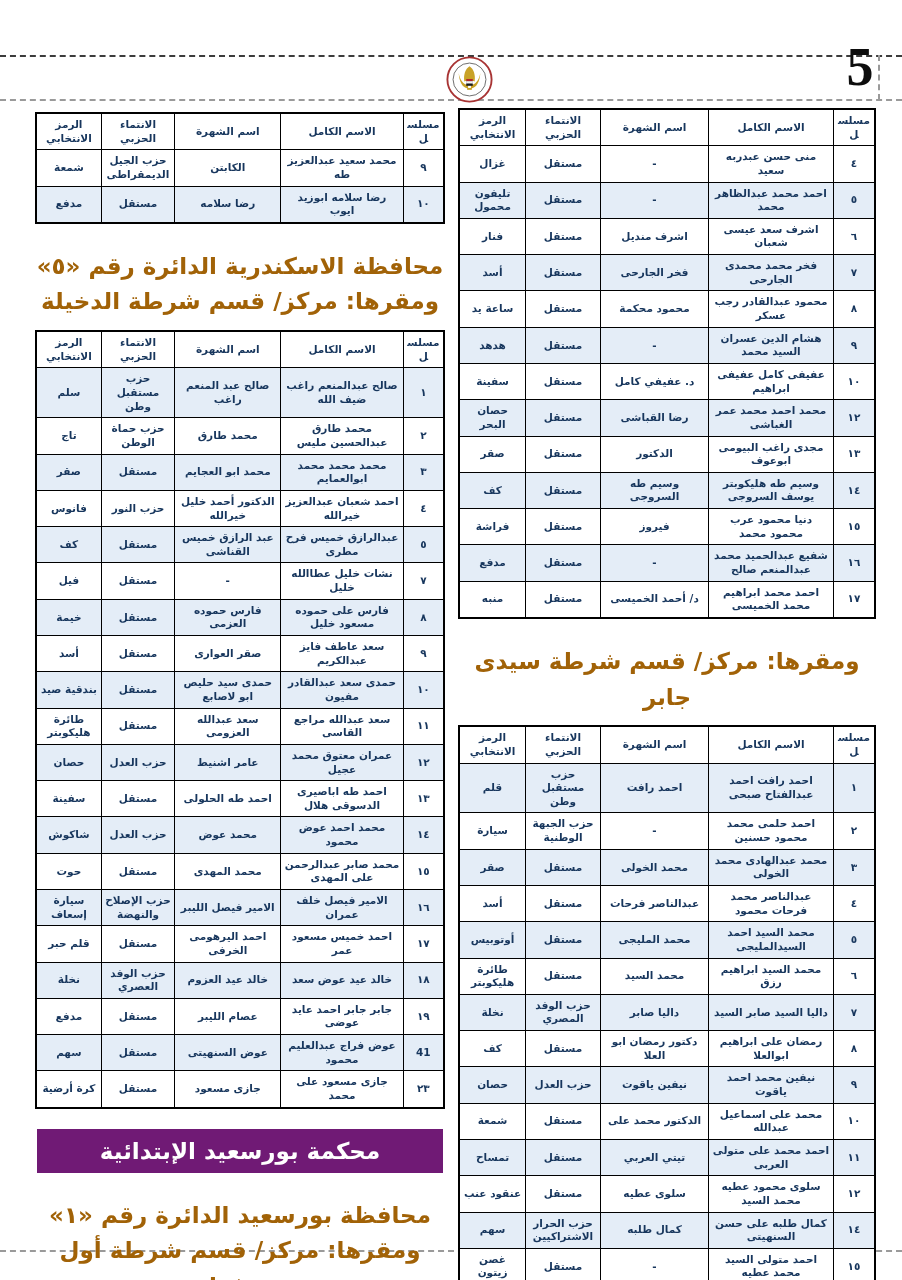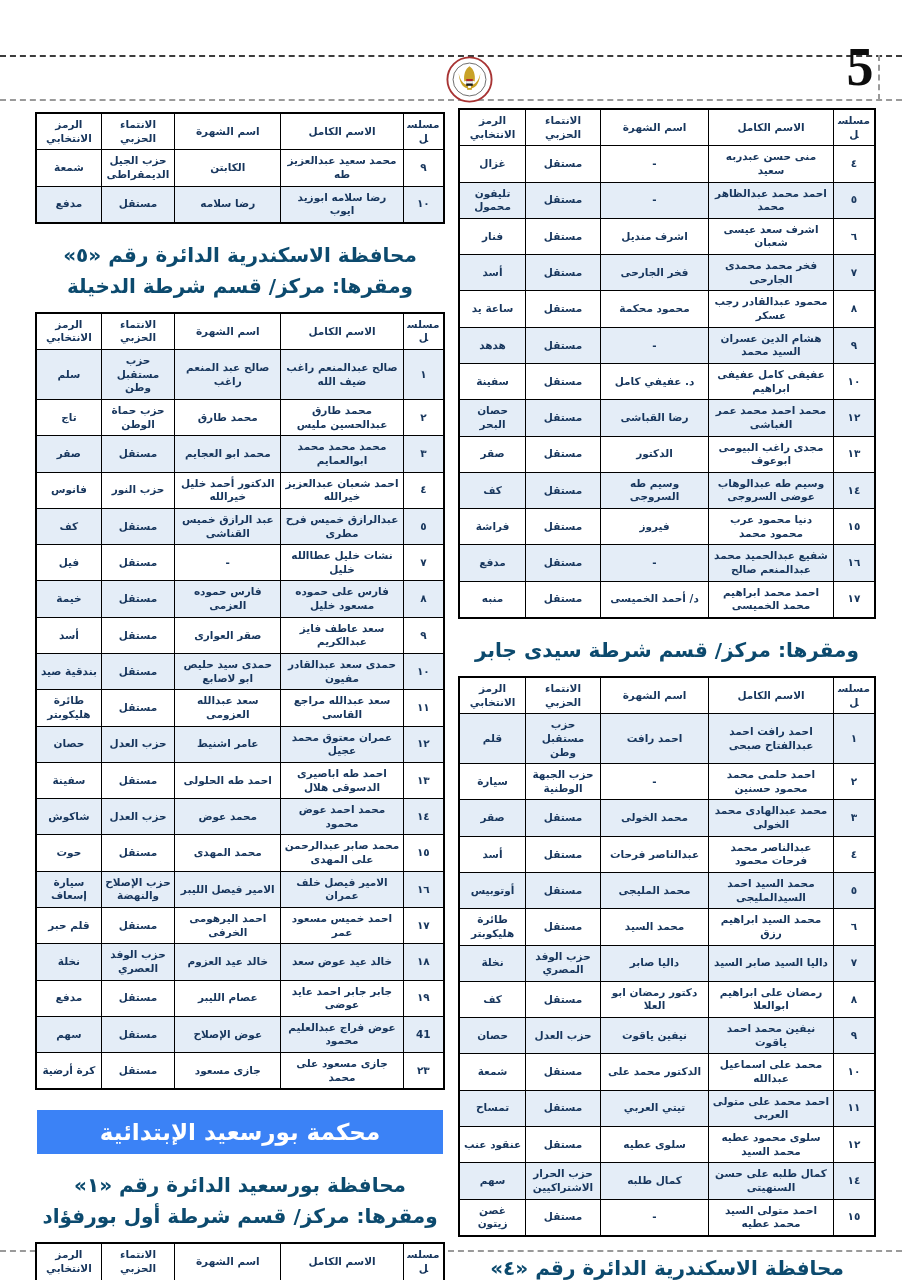--- a/index.html
+++ b/index.html
@@ -26,22 +26,22 @@
   }
   table.ctable th, table.ctable td{
     border:1.6px solid #000; text-align:center; vertical-align:middle;
     font-size:10.5px; font-weight:bold; color:var(--navy);
     padding:4px 3px; line-height:1.3; word-wrap:break-word;
   }
   table.ctable th{background:#ffffff;}
   table.phase-odd  tbody tr:nth-child(odd)  td{background:var(--shade);}
   table.phase-even tbody tr:nth-child(even) td{background:var(--shade);}
   .sec-heading{
-    direction:rtl; text-align:center; font-weight:bold; font-size:20px;
-    color:#0c4a6e; line-height:1.55; margin:16px 0 10px;
+    direction:rtl; text-align:center; font-weight:bold; font-size:23px;
+    color:#a16207; line-height:1.55; margin:25px 0 10px;
   }
   .banner{
     direction:rtl; text-align:center; color:#fff; font-weight:bold; font-size:23px;
     padding:9px 4px; margin:20px 2px 12px; background:#58595b;
   }
 </style>
 </head>
 <body>
 
 <div class="dash1"></div>
@@ -244,34 +244,34 @@
         <tr>
           <td>١٩</td>
           <td>جابر جابر احمد عايد عوضى</td>
           <td>عصام الليبر</td>
           <td>مستقل</td>
           <td>مدفع</td>
         </tr>
         <tr>
           <td>41</td>
           <td>عوض فراج عبدالعليم محمود</td>
-          <td>عوض الإصلاح</td>
+          <td>عوض السنهيتى</td>
           <td>مستقل</td>
           <td>سهم</td>
         </tr>
         <tr>
           <td>٢٣</td>
           <td>جازى مسعود على محمد</td>
           <td>جازى مسعود</td>
           <td>مستقل</td>
           <td>كرة أرضية</td>
         </tr>
       </tbody>
     </table>
-    <div class="banner" style="background: #3b82f6;">محكمة بورسعيد الإبتدائية</div>
+    <div class="banner" style="background: #701a75;">محكمة بورسعيد الإبتدائية</div>
     <div class="sec-heading">
       <div>محافظة بورسعيد الدائرة رقم «١»</div>
       <div>ومقرها: مركز/ قسم شرطة أول بورفؤاد</div>
     </div>
     <table class="ctable phase-even" dir="rtl">
       <colgroup>
         <col style="width: 10%;">
         <col style="width: 30%;">
         <col style="width: 26%;">
         <col style="width: 18%;">
@@ -374,21 +374,21 @@
         </tr>
         <tr>
           <td>١٣</td>
           <td>مجدى راغب البيومى ابوعوف</td>
           <td>الدكتور</td>
           <td>مستقل</td>
           <td>صقر</td>
         </tr>
         <tr>
           <td>١٤</td>
-          <td>وسيم طه عبدالوهاب عوضى السروجى</td>
+          <td>وسيم طه هليكوبتر يوسف السروجى</td>
           <td>وسيم طه السروجى</td>
           <td>مستقل</td>
           <td>كف</td>
         </tr>
         <tr>
           <td>١٥</td>
           <td>دنيا محمود عرب محمود محمد</td>
           <td>فيروز</td>
           <td>مستقل</td>
           <td>فراشة</td>

